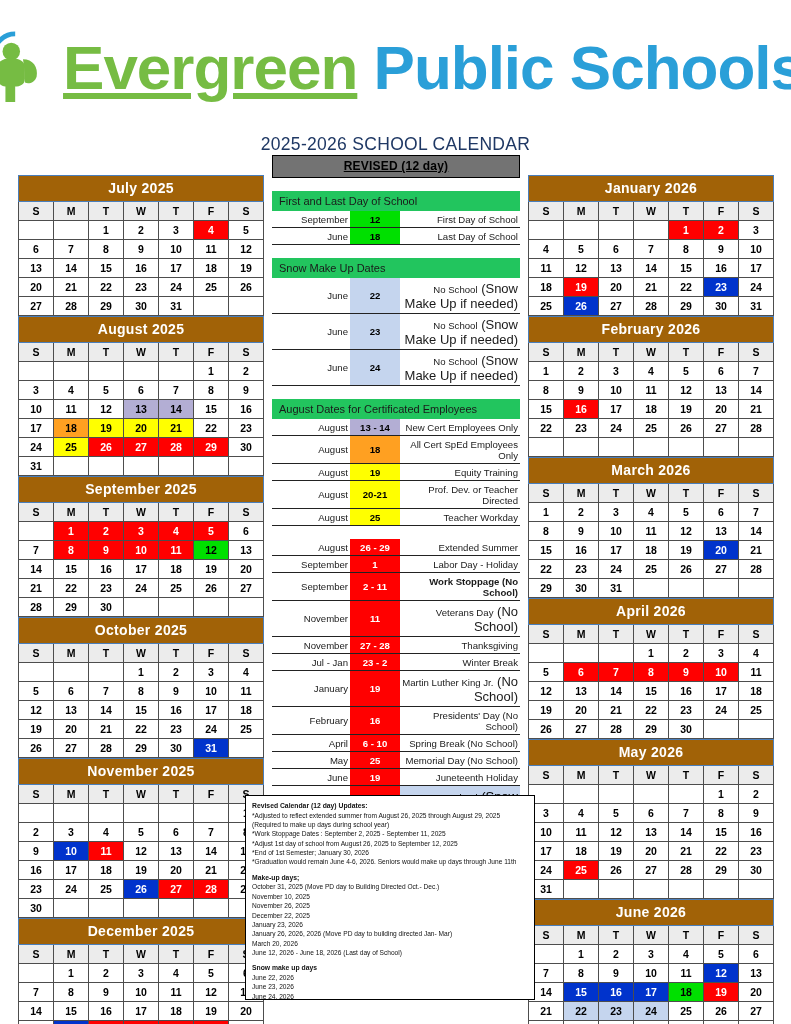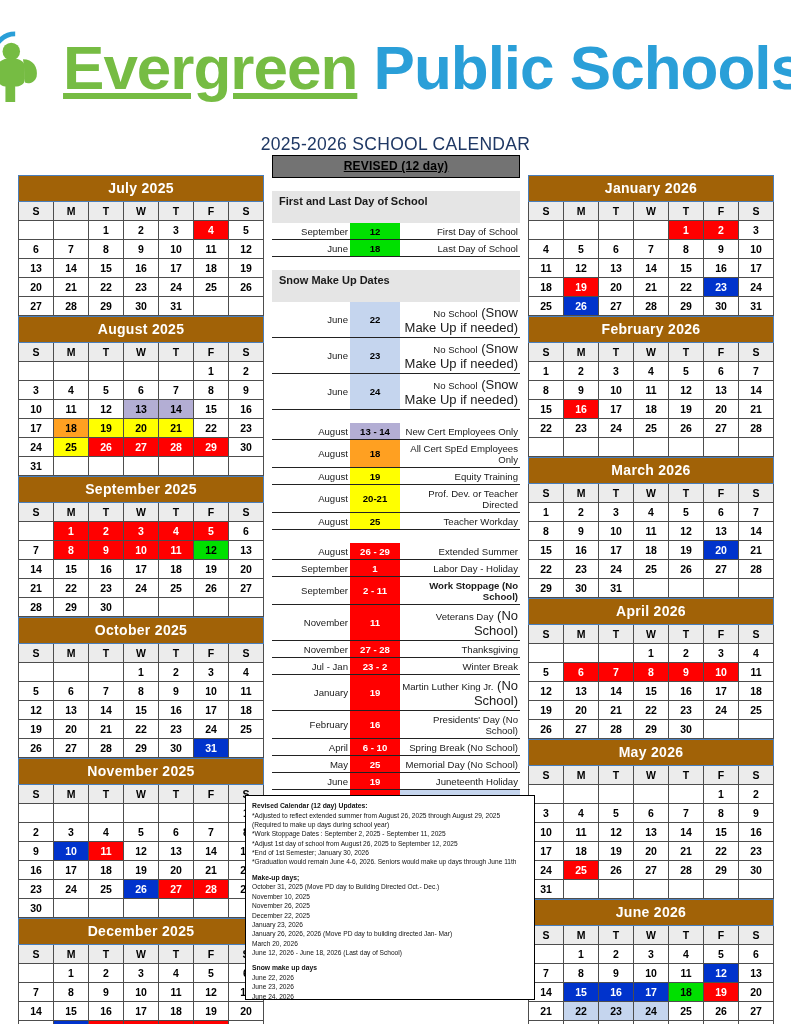--- a/index.html
+++ b/index.html
@@ -98,24 +98,24 @@
     border: 1px solid #000;
     text-align: center;
     font-size: 12px;
     font-weight: bold;
     padding: 3px 0 4px 0;
     letter-spacing: 0.2px;
     text-decoration: underline;
   }
   .sec-block { margin-top: 13px; }
   .sec-head {
-    background: #e5e5e5;
+    background: #22c55e;
     font-size: 11px;
-    font-weight: bold;
-    padding: 4px 0 16px 7px;
+    font-weight: normal;
+    padding: 4px 0 4px 7px;
     color: #1a1a1a;
   }
   table.sec {
     width: 100%;
     border-collapse: collapse;
     table-layout: fixed;
   }
   table.sec td {
     font-size: 9.6px;
     padding: 2.5px 2px;
@@ -993,20 +993,21 @@
             </tr>
             <tr>
               <td class="c-mon">June</td>
               <td class="c-day f-ltblue">24</td>
               <td class="c-desc"><span>No School</span><span class="sm"> (Snow Make Up if needed)</span></td>
             </tr>
           </tbody>
         </table>
       </div>
       <div class="sec-block">
+        <div class="sec-head">August Dates for Certificated Employees</div>
         <table class="sec">
           <tbody>
             <tr>
               <td class="c-mon">August</td>
               <td class="c-day f-purple">13 - 14</td>
               <td class="c-desc"><span>New Cert Employees Only</span></td>
             </tr>
             <tr>
               <td class="c-mon">August</td>
               <td class="c-day f-orange">18</td>

